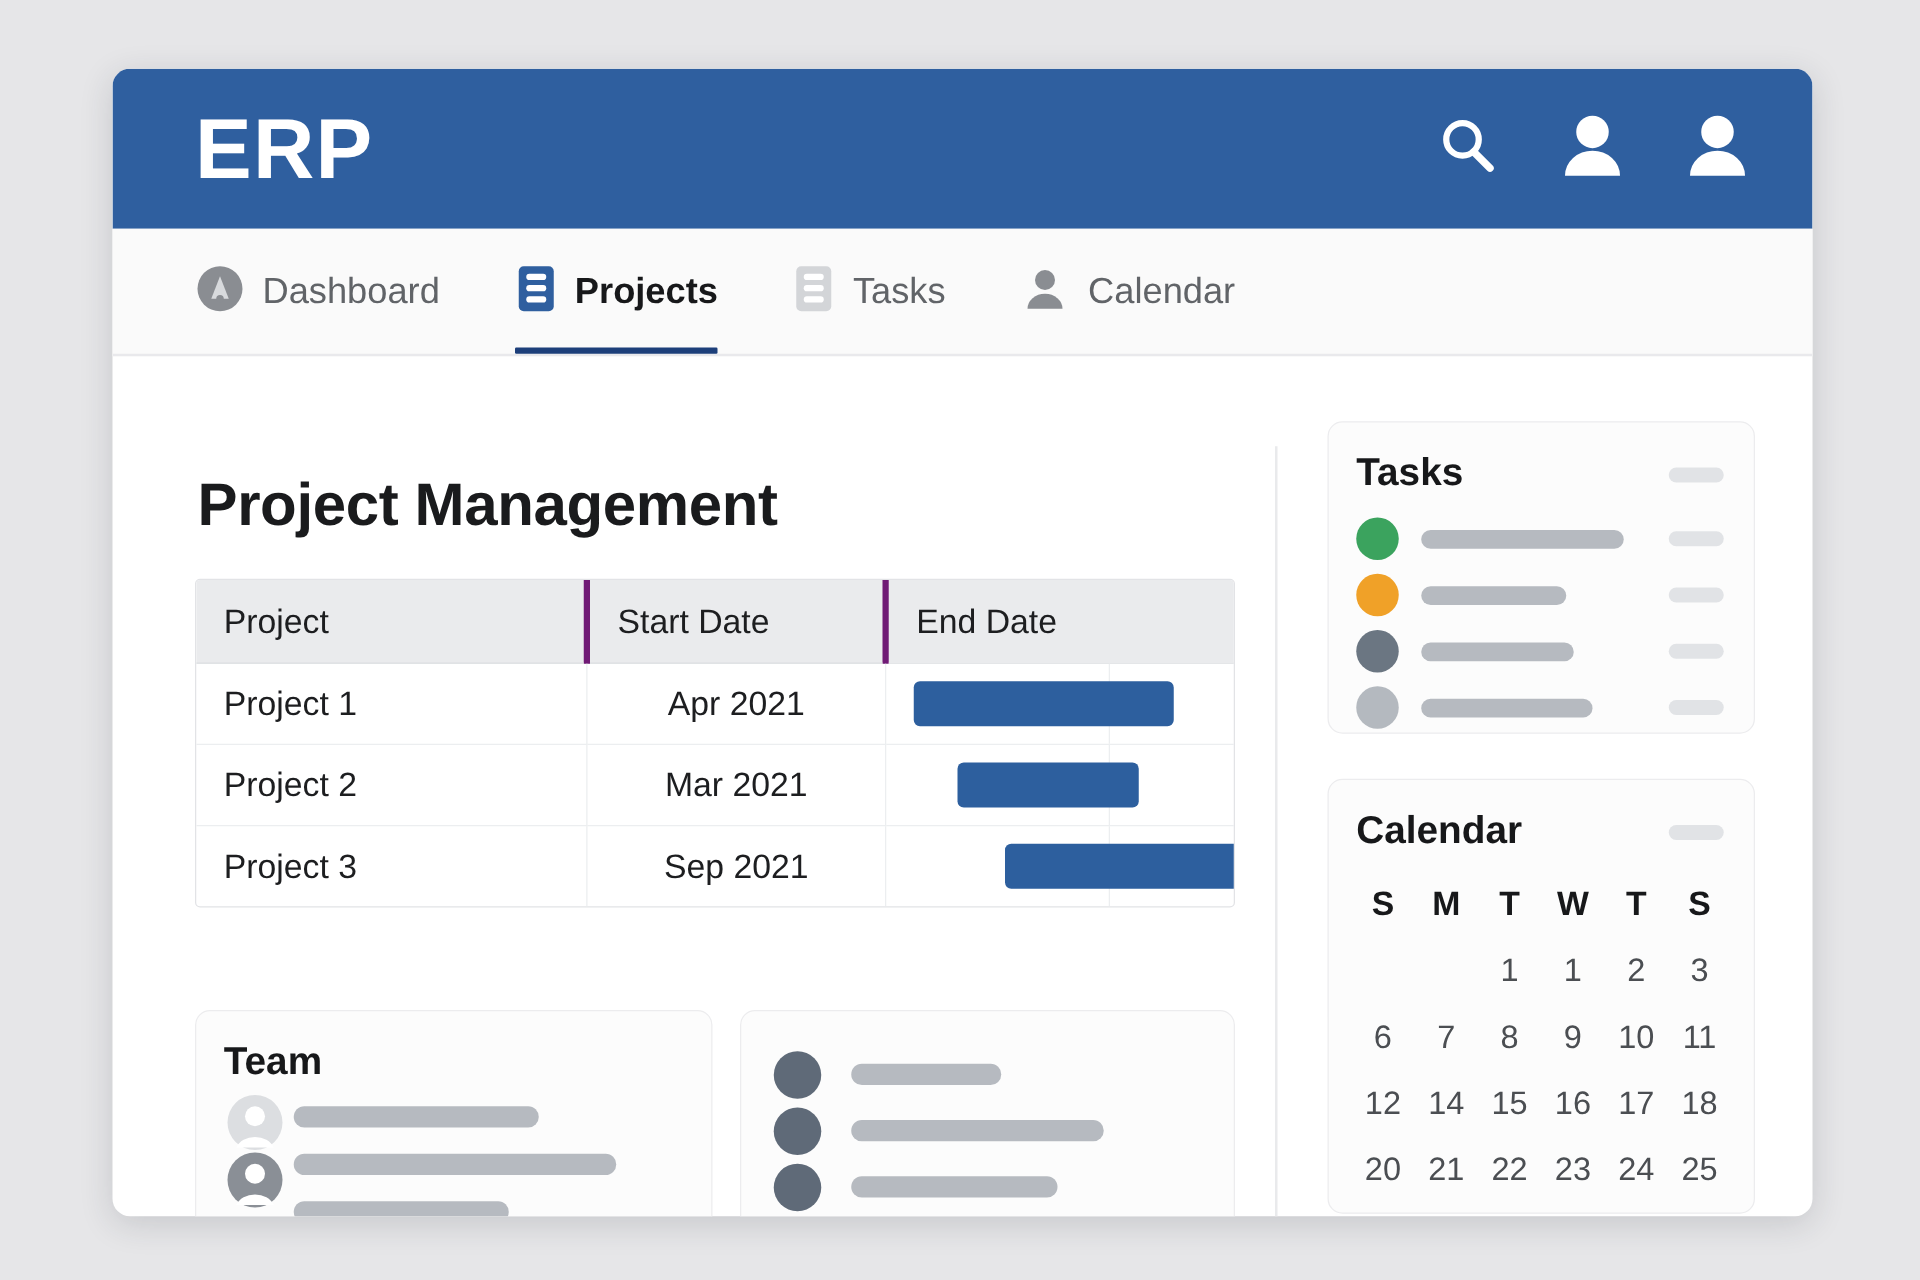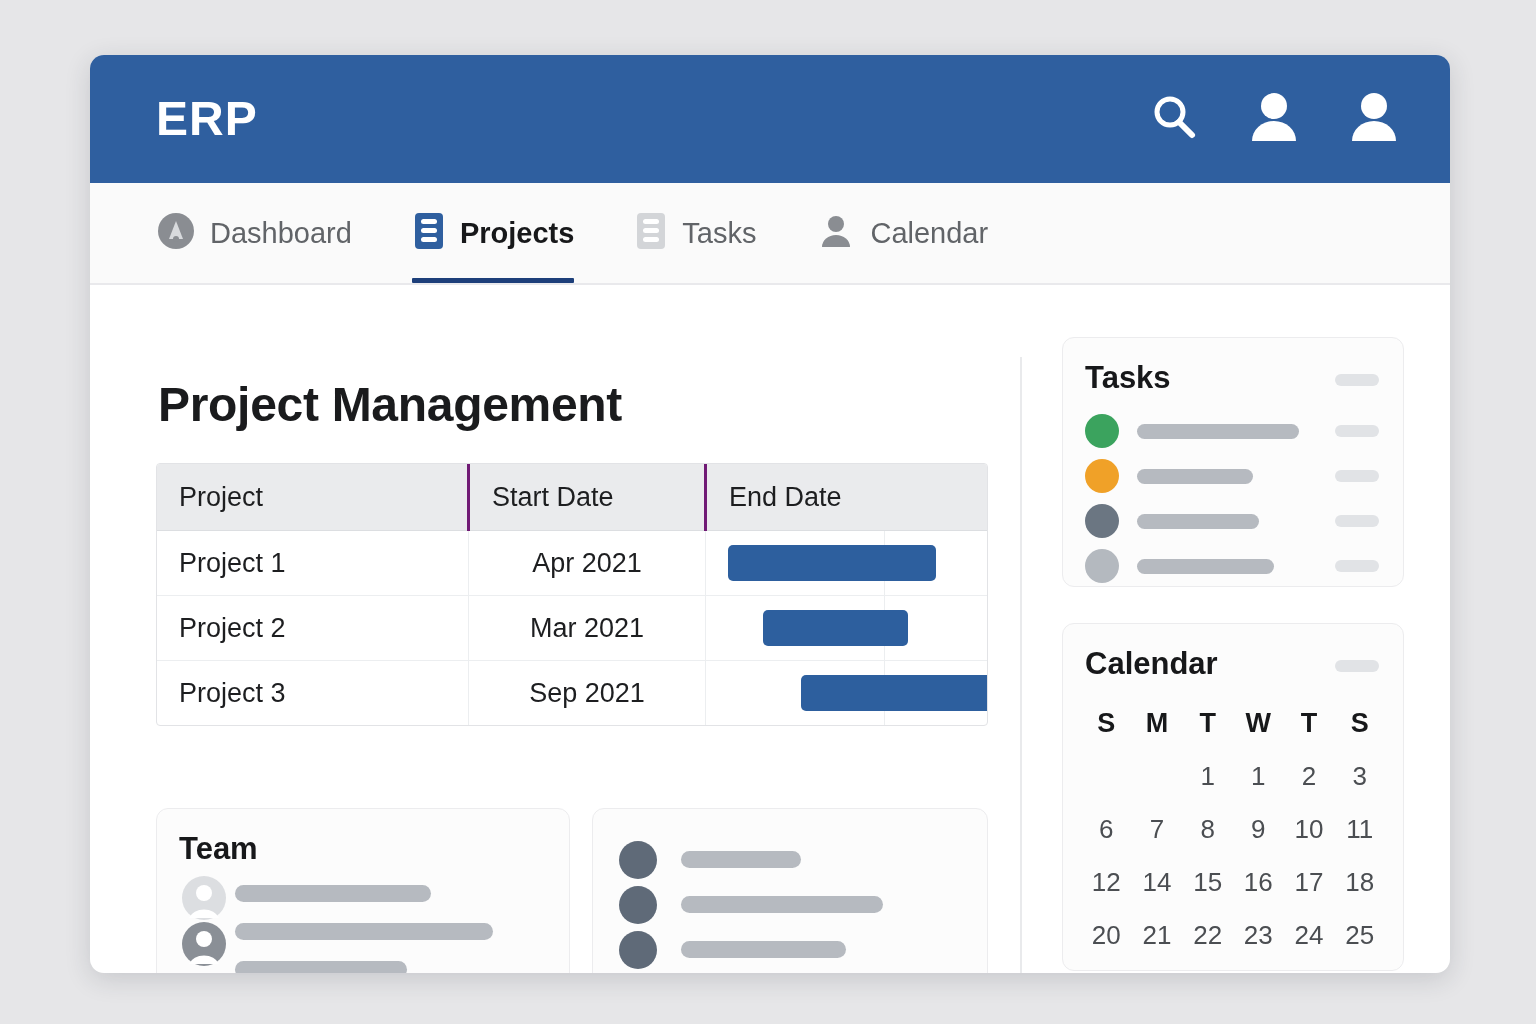--- a/index.html
+++ b/index.html
@@ -40,21 +40,21 @@
     background: #2f5f9f;
     display: flex;
     align-items: center;
   }
   .brand {
     position: absolute;
     left: 66px;
     top: 50%;
     transform: translateY(-50%);
     color: #ffffff;
-    font-size: 48px;
+    font-size: 68px;
     font-weight: bold;
     letter-spacing: 1px;
     line-height: 1;
   }
   .topbar-actions {
     position: absolute;
     right: 48px;
     top: 50%;
     transform: translateY(-50%);
     display: flex;
@@ -156,21 +156,21 @@
     table-layout: fixed;
   }
   .ptable th {
     background: #eaebed;
     height: 66px;
     font-size: 27px;
     font-weight: normal;
     color: #1d1e20;
     text-align: left;
     padding: 0 0 0 22px;
-    border-right: 3px solid #701a75;
+    border-right: 5px solid #701a75;
     border-bottom: 1px solid #dcdee1;
   }
   .ptable th:last-child { border-right: none; }
   .ptable td {
     height: 64px;
     font-size: 27px;
     color: #1d1e20;
     border-right: 1px solid #eceef0;
     border-bottom: 1px solid #eceef0;
     padding: 0;

